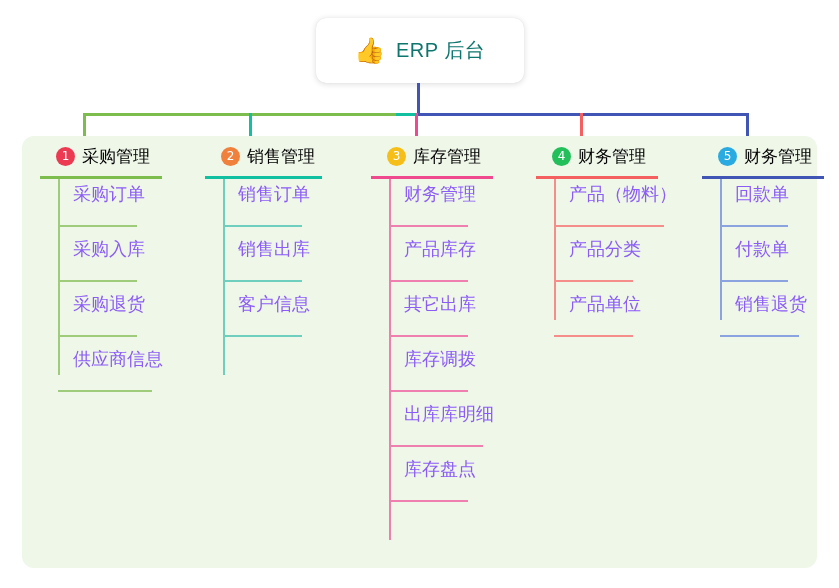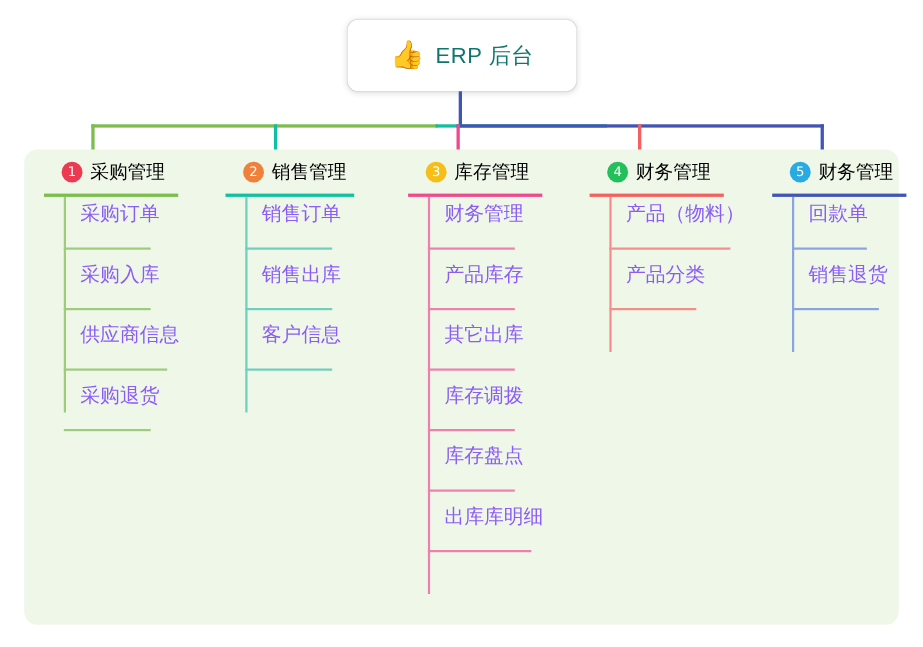--- a/index.html
+++ b/index.html
@@ -156,27 +156,27 @@
     <div class="spine" style="height:196px; background:#9ecc7a;"></div>
     <div class="leaf">
       <span class="leaf-label">采购订单</span>
       <span class="leaf-rule" style="width:79px; background:#9ecc7a;"></span>
     </div>
     <div class="leaf">
       <span class="leaf-label">采购入库</span>
       <span class="leaf-rule" style="width:79px; background:#9ecc7a;"></span>
     </div>
     <div class="leaf">
+      <span class="leaf-label">采购退货</span>
+      <span class="leaf-rule" style="width:79px; background:#9ecc7a;"></span>
+    </div>
+    <div class="leaf">
       <span class="leaf-label">供应商信息</span>
       <span class="leaf-rule" style="width:94px; background:#9ecc7a;"></span>
     </div>
-    <div class="leaf">
-      <span class="leaf-label">采购退货</span>
-      <span class="leaf-rule" style="width:79px; background:#9ecc7a;"></span>
-    </div>
   </div>
 </div>
 
 <div class="column" style="left:205px;">
   <div class="col-head">
     <span class="badge" style="background: rgb(240, 129, 60);">2</span>
     <span class="col-title">销售管理</span>
   </div>
   <div class="col-underline" style="width:117px; background:#10c0a0;"></div>
   <div class="col-body">
@@ -214,59 +214,67 @@
     </div>
     <div class="leaf">
       <span class="leaf-label">其它出库</span>
       <span class="leaf-rule" style="width:79px; background:#ef7fae;"></span>
     </div>
     <div class="leaf">
       <span class="leaf-label">库存调拨</span>
       <span class="leaf-rule" style="width:79px; background:#ef7fae;"></span>
     </div>
     <div class="leaf">
-      <span class="leaf-label">库存盘点</span>
-      <span class="leaf-rule" style="width:79px; background:#ef7fae;"></span>
-    </div>
-    <div class="leaf">
       <span class="leaf-label">出库库明细</span>
       <span class="leaf-rule" style="width:94px; background:#ef7fae;"></span>
     </div>
+    <div class="leaf">
+      <span class="leaf-label">库存盘点</span>
+      <span class="leaf-rule" style="width:79px; background:#ef7fae;"></span>
+    </div>
   </div>
 </div>
 
 <div class="column" style="left:536px;">
   <div class="col-head">
     <span class="badge" style="background: rgb(34, 191, 91);">4</span>
     <span class="col-title">财务管理</span>
   </div>
   <div class="col-underline" style="width:122px; background:#f4605f;"></div>
   <div class="col-body">
     <div class="spine" style="height:141px; background:#f58d8b;"></div>
     <div class="leaf">
       <span class="leaf-label">产品（物料）</span>
       <span class="leaf-rule" style="width:110px; background:#f58d8b;"></span>
     </div>
     <div class="leaf">
       <span class="leaf-label">产品分类</span>
       <span class="leaf-rule" style="width:79px; background:#f58d8b;"></span>
     </div>
+    <div class="leaf">
+      <span class="leaf-label">产品单位</span>
+      <span class="leaf-rule" style="width:79px; background:#f58d8b;"></span>
+    </div>
   </div>
 </div>
 
 <div class="column" style="left:702px;">
   <div class="col-head">
     <span class="badge" style="background: rgb(41, 171, 226);">5</span>
     <span class="col-title">财务管理</span>
   </div>
   <div class="col-underline" style="width:122px; background:#4055b4;"></div>
   <div class="col-body">
     <div class="spine" style="height:141px; background:#8ba3de;"></div>
     <div class="leaf">
       <span class="leaf-label">回款单</span>
       <span class="leaf-rule" style="width:68px; background:#8ba3de;"></span>
     </div>
     <div class="leaf">
+      <span class="leaf-label">付款单</span>
+      <span class="leaf-rule" style="width:68px; background:#8ba3de;"></span>
+    </div>
+    <div class="leaf">
       <span class="leaf-label">销售退货</span>
       <span class="leaf-rule" style="width:79px; background:#8ba3de;"></span>
     </div>
   </div>
 </div>
 
 </body></html>

